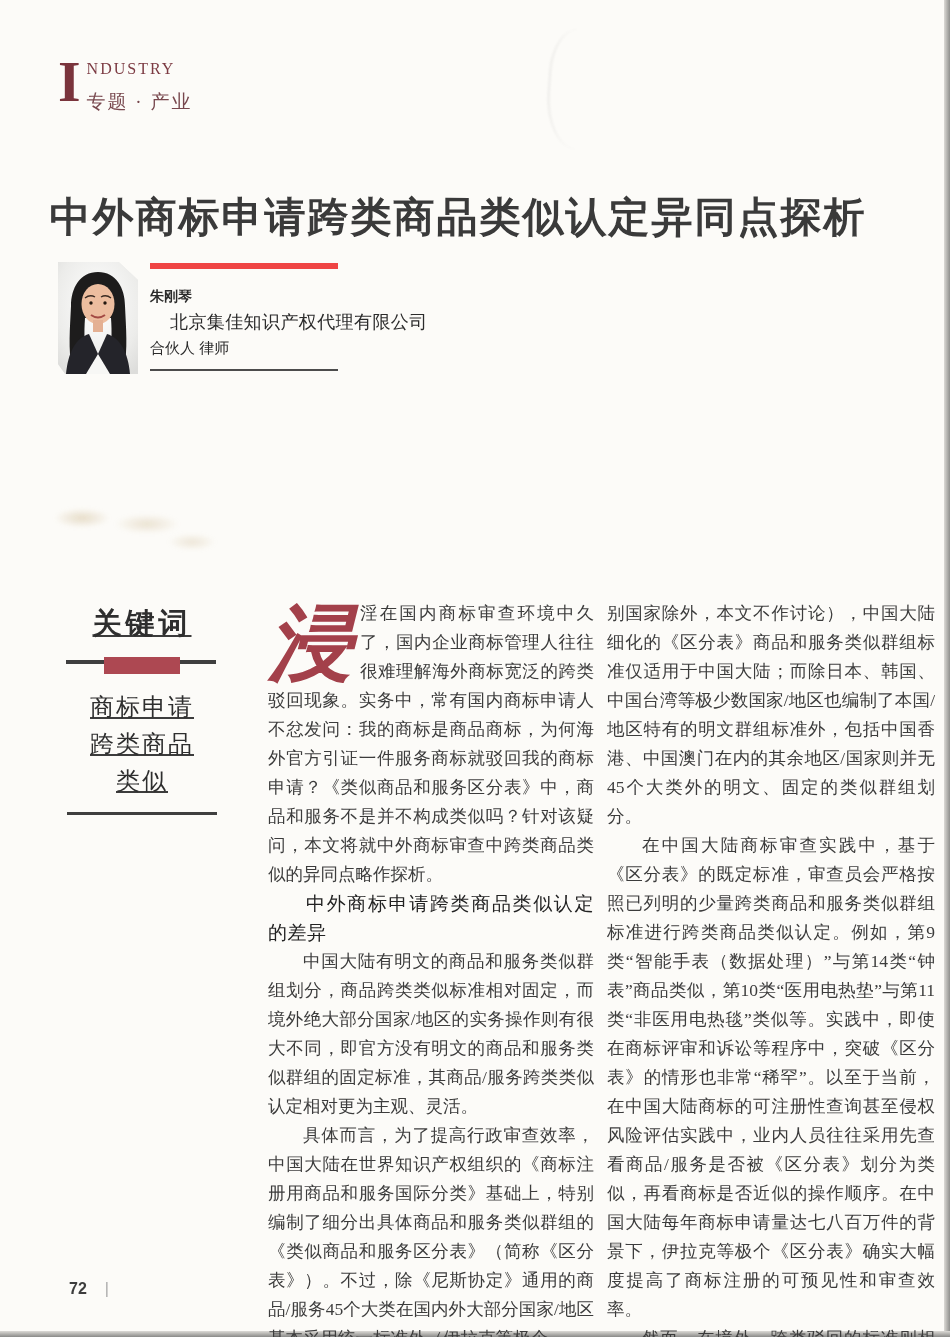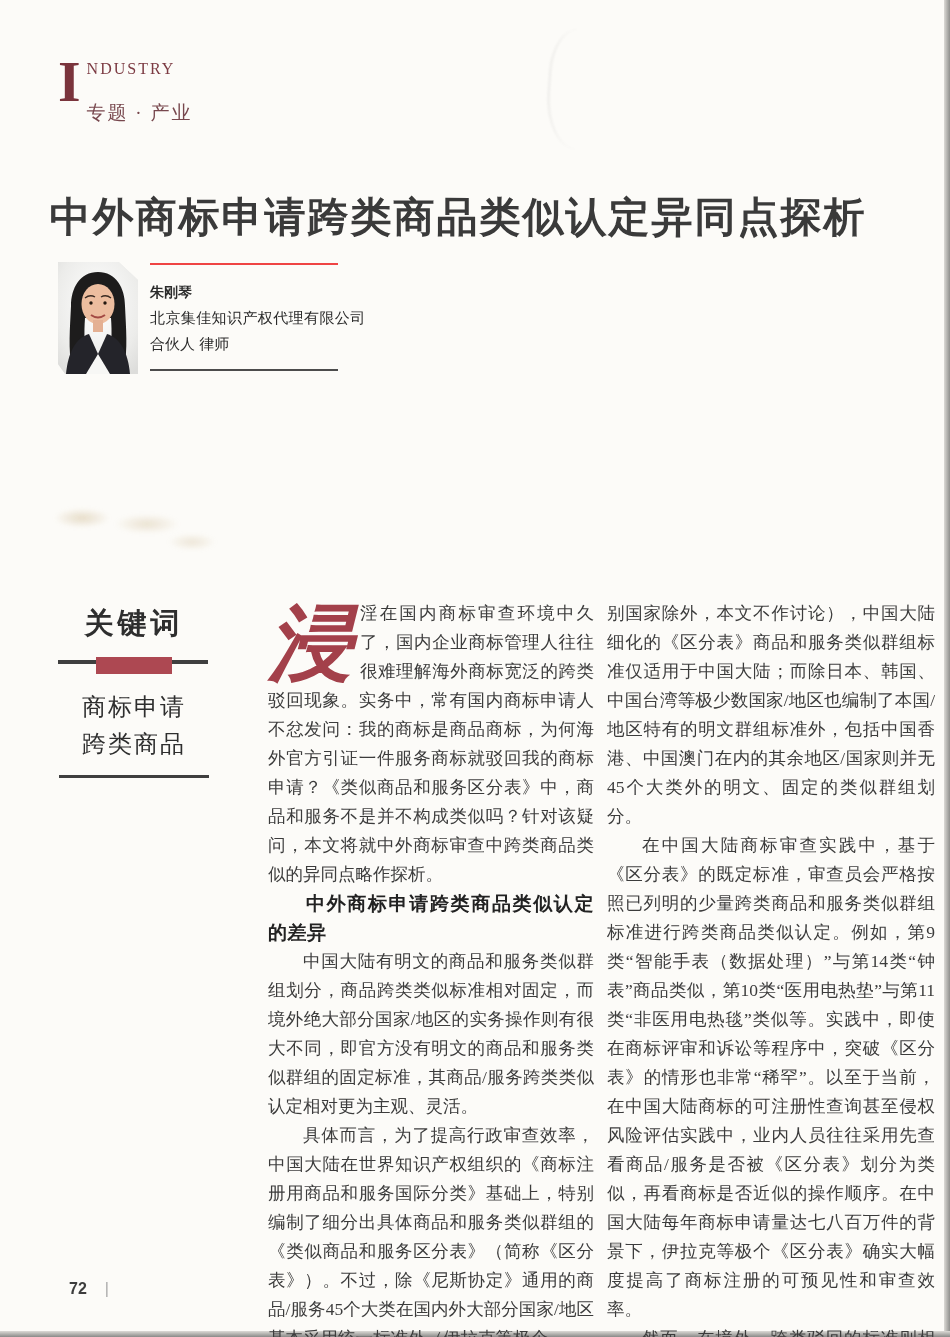--- a/index.html
+++ b/index.html
@@ -26,48 +26,48 @@
       radial-gradient(ellipse 46px 14px at 95px 26px, rgba(196,170,120,.30), transparent 70%),
       radial-gradient(ellipse 34px 12px at 140px 44px, rgba(196,170,120,.26), transparent 70%);
     filter:blur(2px);
   }
 
   
   .eyebrow { position:absolute; left:58px; top:56px; display:flex; align-items:flex-start; color:#7c3b43; }
   .eyebrow .big-i { font-family:"Liberation Serif",serif; font-size:58px; line-height:52px; font-weight:bold; color:#7a343c; }
   .eyebrow .right { margin-left:6px; padding-top:2px; }
   .eyebrow .rest { font-family:"Liberation Serif",serif; font-size:16px; letter-spacing:2px; line-height:22px; color:#7c3b43; }
-  .eyebrow .subtitle { font-size:19px; letter-spacing:2px; margin-top:20px; color:#77474d; }
+  .eyebrow .subtitle { font-size:19px; letter-spacing:2px; margin-top:9px; color:#77474d; }
 
   
   .article-title {
     position:absolute; left:33px; top:190px; width:850px; text-align:center;
     font-family:"Liberation Sans","DejaVu Sans",sans-serif;
     font-size:41px; font-weight:bold; letter-spacing:2px; color:#3a3a3a; white-space:nowrap;
   }
 
   
   .author-photo {
     position:absolute; left:58px; top:262px; width:80px; height:112px;
     clip-path:polygon(0 0, 76% 0, 100% 16%, 100% 100%, 9% 100%, 0 91%);
     background:#ececea;
   }
   .author-photo svg { display:block; }
   .author-info {
     position:absolute; left:150px; top:263px; width:188px; height:108px;
-    border-top:2px solid #ef4444; border-bottom:2px solid #4c4c4c;
+    border-top:6px solid #ef4444; border-bottom:2px solid #4c4c4c;
     font-family:"Liberation Sans","DejaVu Sans",sans-serif; color:#2b2b2b;
     padding-top:14px; box-sizing:border-box;
   }
   .author-name { font-size:14px; font-weight:bold; line-height:26px; }
-  .author-org  { font-size:15px; line-height:26px; letter-spacing:.4px; white-space:nowrap; }
+  .author-org  { font-size:18px; line-height:26px; letter-spacing:.4px; white-space:nowrap;margin-left:20px; }
   .author-role { font-size:15px; line-height:26px; }
 
   
-  .keywords { position:absolute; left:56px; top:604px; width:156px; text-align:center; }
+  .keywords { position:absolute; left:64px; top:604px; width:156px; text-align:center;text-decoration:underline; }
   .kw-heading { font-size:29px; font-weight:600; letter-spacing:4px; color:#2e2e2e; }
   .kw-accent { position:relative; height:18px; margin-top:13px; }
   .kw-line { position:absolute; left:2px; top:3px; width:150px; height:4px; background:#3f3f3f; }
   .kw-red  { position:absolute; left:40px; top:0; width:76px; height:17px; background:#ad4852; }
   .kw-items { margin-top:14px; font-size:24px; letter-spacing:2px; color:#2e2e2e; }
   .kw-item { line-height:37px; }
   .kw-bottom-rule { margin:12px auto 0 auto; width:150px; height:3px; background:#3f3f3f; }
 
   
   .col {
@@ -78,21 +78,21 @@
   .col-2 { left:607px; width:328px; }
   .col p { margin:0; text-indent:2em; }
   .col p.no-indent { text-indent:0; }
   .dropcap {
     float:left; font-size:84px; line-height:82px; padding:4px 8px 0 0;
     color:#a3404a; font-style:italic; font-weight:bold;
     font-family:"Liberation Serif",serif;
   }
   .section-heading {
     font-family:"Liberation Sans","DejaVu Sans",sans-serif;
-    font-size:19px; font-weight:bold; color:#222;
+    font-size:19px; font-weight:normal; color:#222;
     margin:12px 0 7px 0; text-indent:0; line-height:29px; letter-spacing:.5px;
   }
 
   
   .footer { position:absolute; left:60px; top:1280px;
     font-family:"Liberation Sans","DejaVu Sans",sans-serif; font-size:16px; color:#3d3d3d; }
   .footer .folio { font-weight:600;margin-left:9px; }
   .footer .bar { color:#a9a9a9; margin-left:18px; font-weight:300; }
 </style>
 </head>
@@ -151,20 +151,21 @@
 
   <div class="keywords">
     <div class="kw-heading">关键词</div>
     <div class="kw-accent">
       <div class="kw-line"></div>
       <div class="kw-red"></div>
     </div>
     <div class="kw-items">
       <div class="kw-item">商标申请</div>
       <div class="kw-item">跨类商品</div>
+      <div class="kw-item">类似</div>
     </div>
     <div class="kw-bottom-rule"></div>
   </div>
 
   <div class="col col-1">
     <p class="no-indent">
       <span class="dropcap">浸</span><span>淫在国内商标审查环境中久了，国内企业商标管理人往往很难理解海外商标宽泛的跨类驳回现象。实务中，常有国内商标申请人不忿发问：我的商标是商品商标，为何海外官方引证一件服务商标就驳回我的商标申请？《类似商品和服务区分表》中，商品和服务不是并不构成类似吗？针对该疑问，本文将就中外商标审查中跨类商品类似的异同点略作探析。</span>
     </p>
     <p class="section-heading">中外商标申请跨类商品类似认定的差异</p>
     <p>中国大陆有明文的商品和服务类似群组划分，商品跨类类似标准相对固定，而境外绝大部分国家/地区的实务操作则有很大不同，即官方没有明文的商品和服务类似群组的固定标准，其商品/服务跨类类似认定相对更为主观、灵活。</p>

